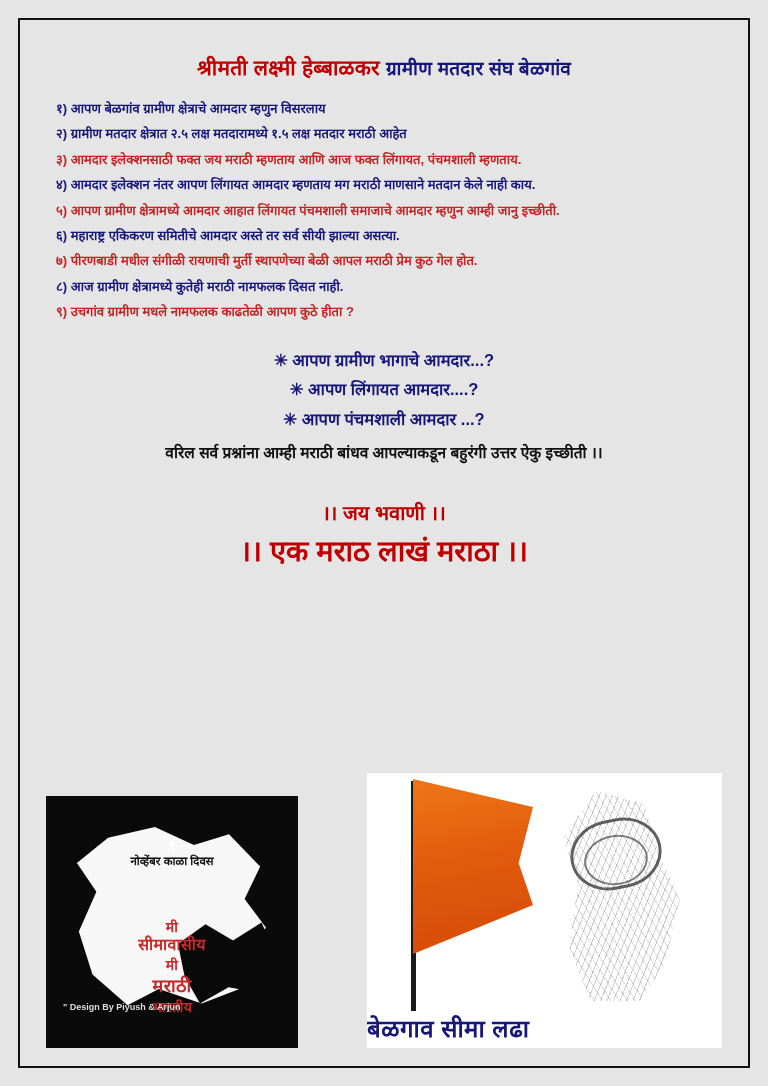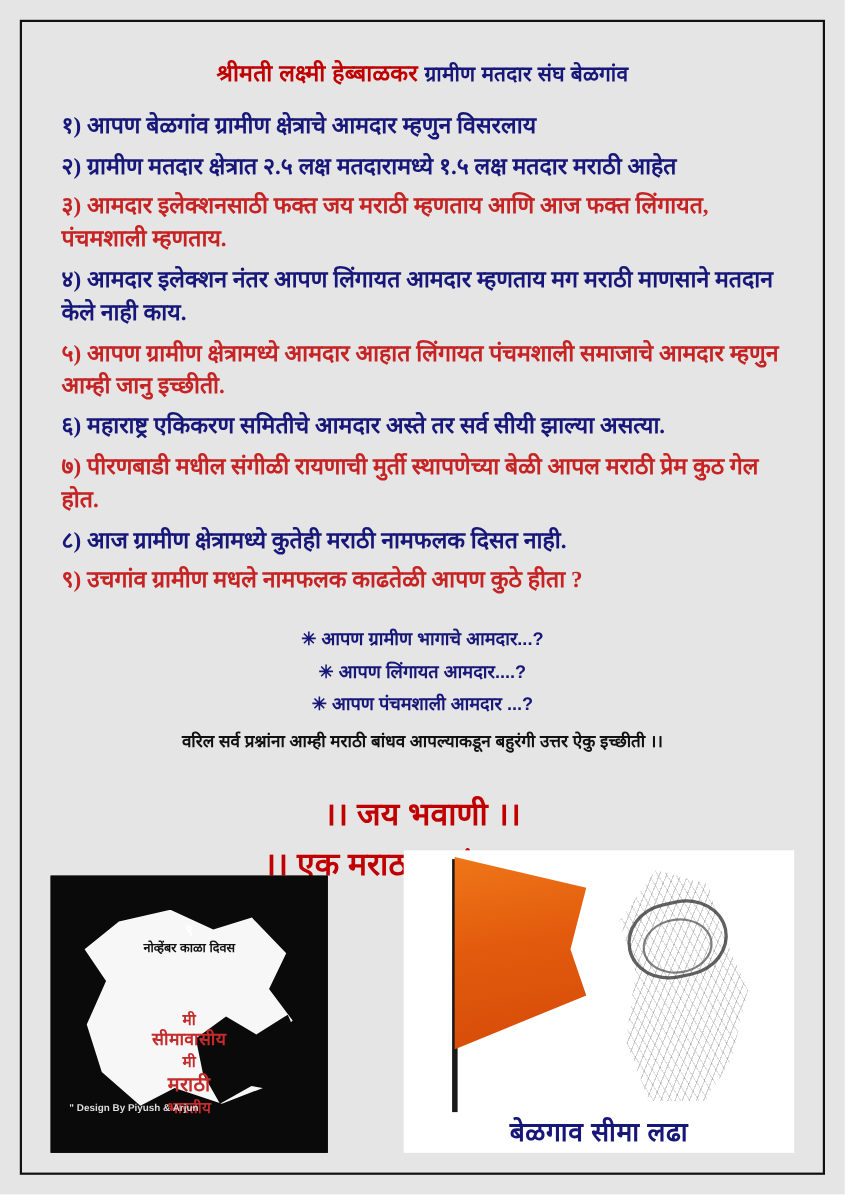--- a/index.html
+++ b/index.html
@@ -39,25 +39,24 @@
     line-height: 1.3;
   }
   .title .sub {
     color: #17177a;
     font-size: 19px;
   }
   .points {
     margin: 18px 4px 0 10px;
   }
   .point {
-    font-size: 21px;
+    font-size: 13px;
     line-height: 1.42;
     margin-bottom: 7px;
     font-weight: bold;
-    font-family: Liberation Serif, serif;
   }
   .point.blue { color: #17177a; }
   .point.red  { color: #c62424; }
   .questions {
     margin-top: 26px;
     text-align: center;
     color: #17177a;
     font-weight: bold;
   }
   .questions .q {
@@ -76,21 +75,21 @@
   .slogans {
     margin-top: 34px;
     text-align: center;
   }
   .slogan-row {
     display: flex;
     justify-content: center;
     gap: 58px;
     color: #c00000;
     font-weight: bold;
-    font-size: 29px;
+    font-size: 20px;
     line-height: 1.5;
   }
   .slogan-single {
     color: #c00000;
     font-weight: bold;
     font-size: 29px;
     line-height: 1.5;
     margin-top: 2px;
   }
   .images {
@@ -233,21 +232,21 @@
     border: 2px solid #4a4a4a;
     border-radius: 50%;
     transform: rotate(-8deg);
     opacity: 0.7;
   }
   .flag-caption {
     position: absolute;
     left: 0;
     right: 0;
     bottom: 4px;
-    text-align: center;
+    text-align: left;
     color: #17177a;
     font-size: 24px;
     font-weight: bold;
     letter-spacing: 0.5px;
   }
 </style>
 </head>
 <body>
 
 <div class="page">

